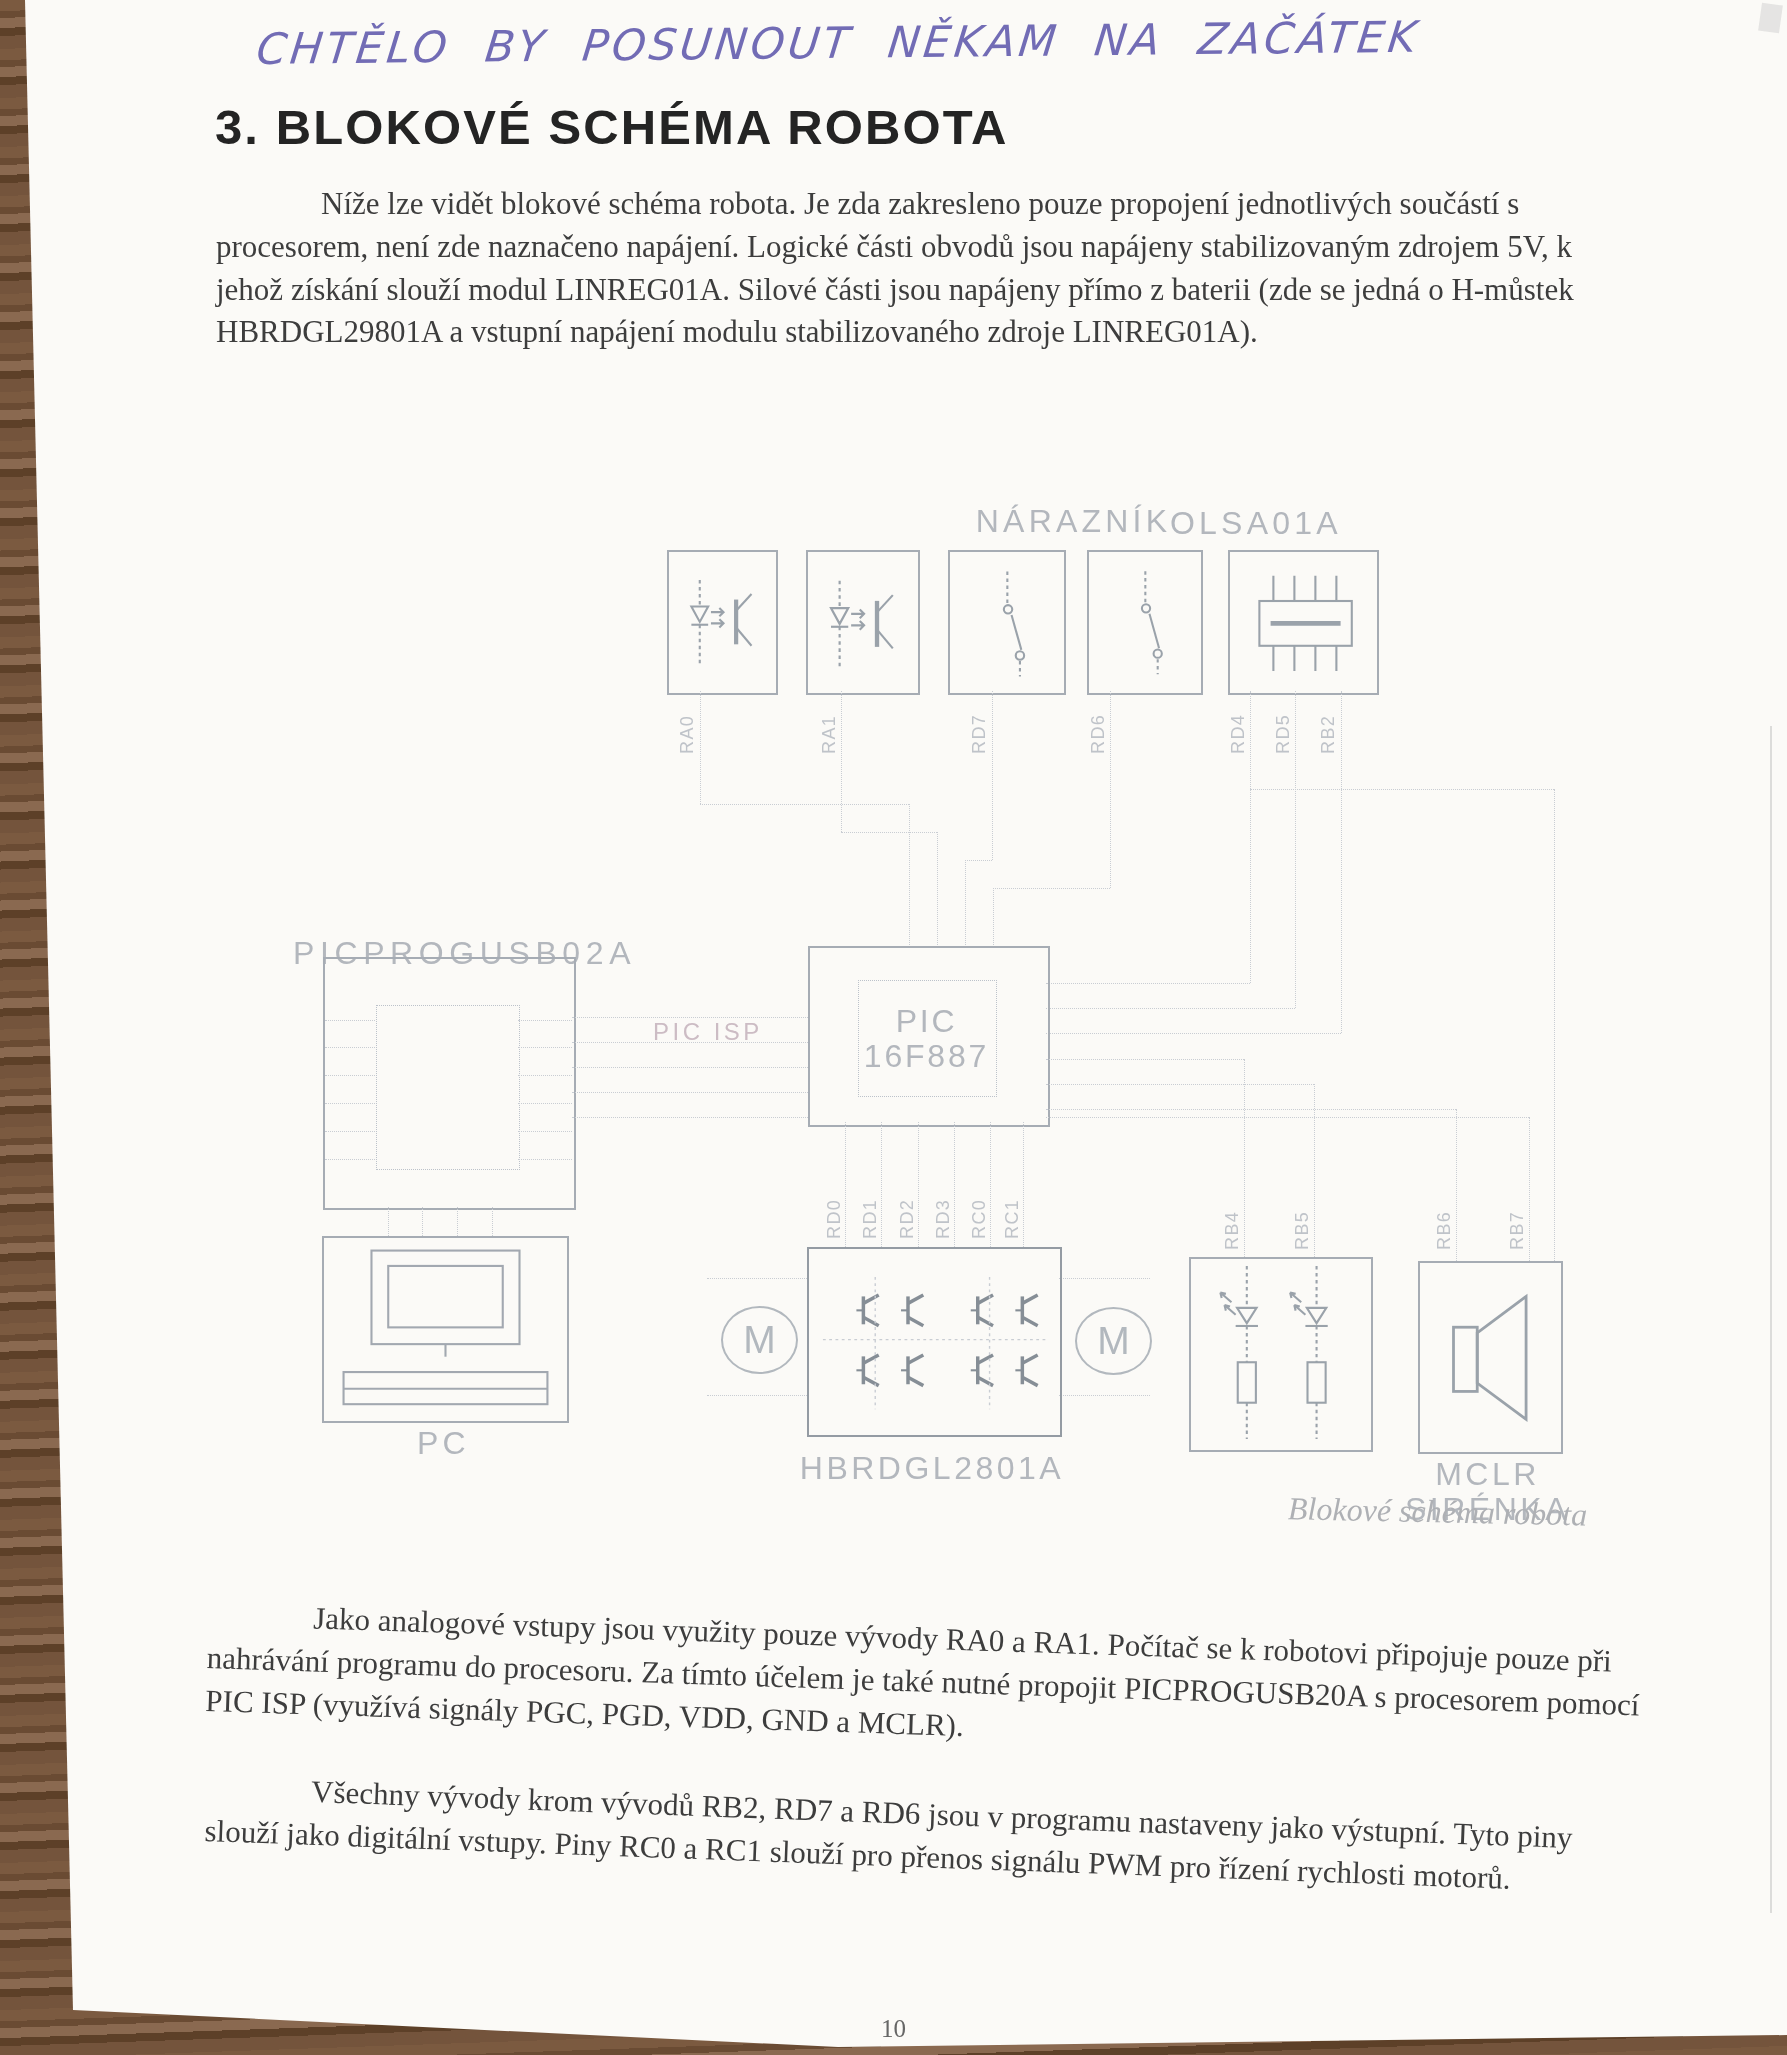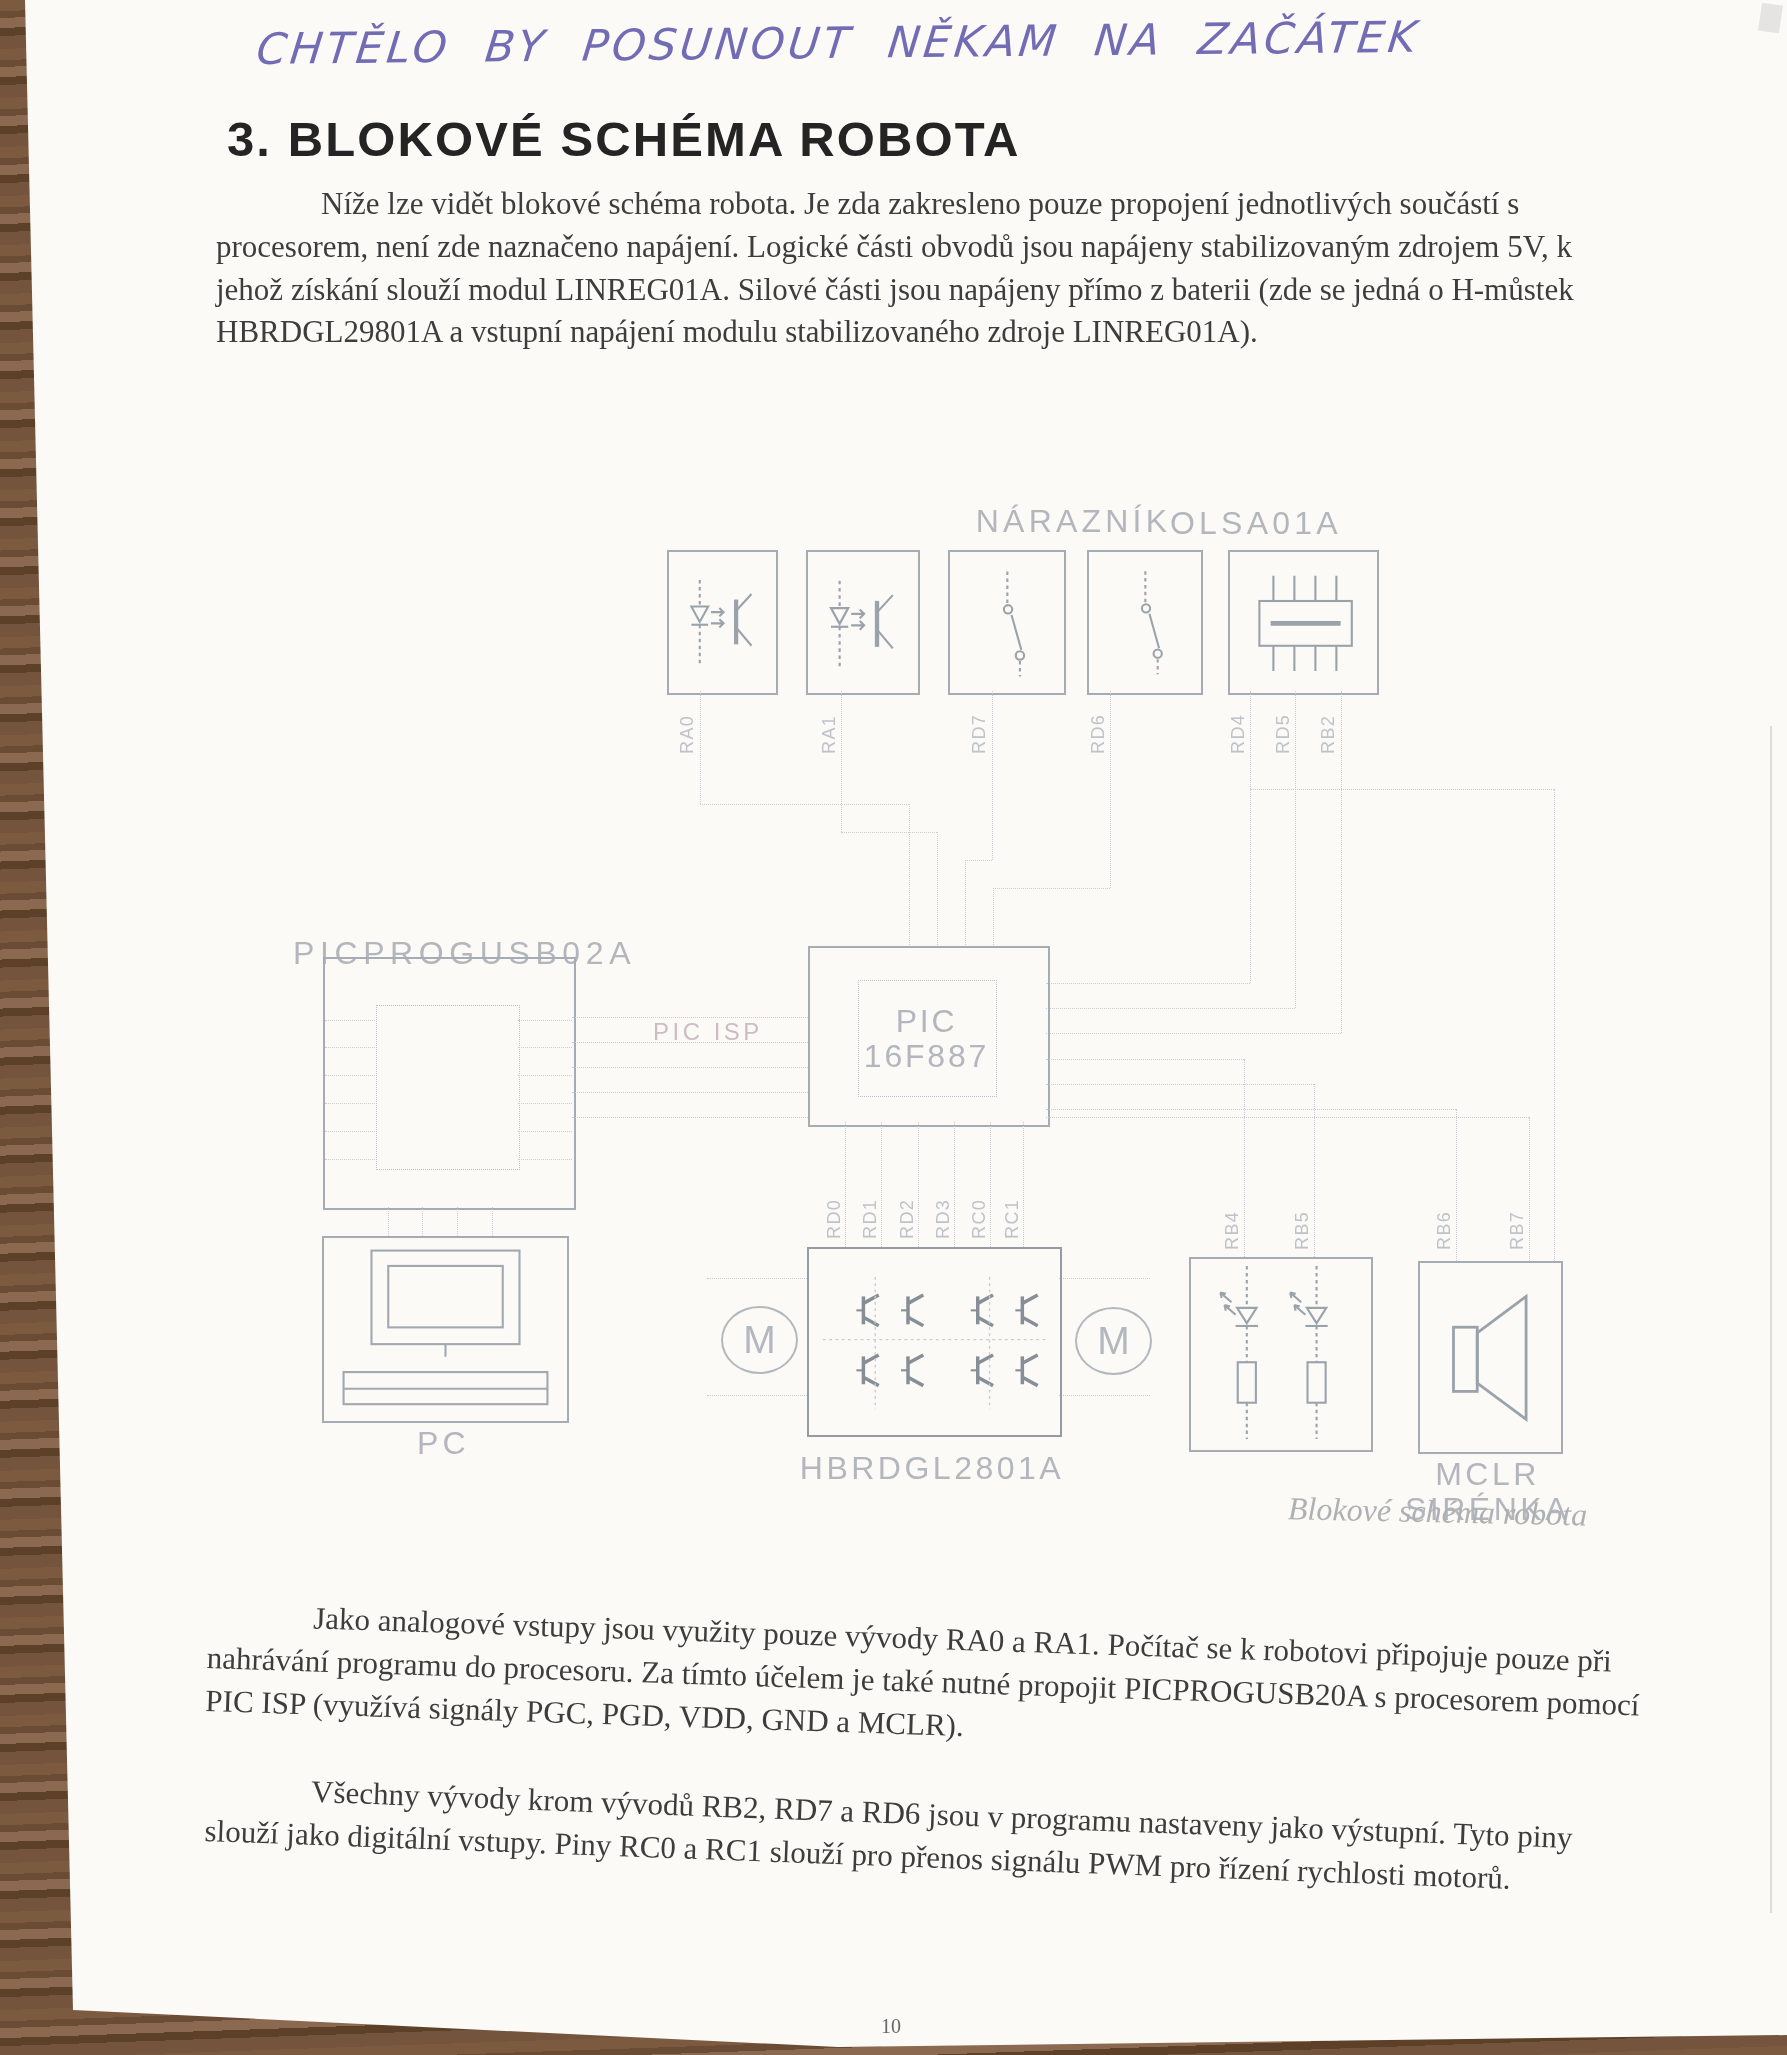--- a/index.html
+++ b/index.html
@@ -6,31 +6,31 @@
   .scene{position:relative;width:1788px;height:2056px;overflow:hidden;
     background:
       repeating-linear-gradient(178deg,#7b5a40 0 11.2px,#6a4b33 11.2px 18px,#8a6950 18px 28px,#5d4028 28px 36px,#74543c 36px 49px);
     font-family:"Liberation Serif", serif;}
   .page{position:absolute;inset:0;background:#fbfaf7;
     clip-path:polygon(25px 0,1788px 0,1788px 2035px,838px 2047px,73px 2010px);}
   .handwriting{position:absolute;left:257px;top:18px;width:1131px;
     font-family:"DejaVu Sans",sans-serif;font-style:italic;font-size:43px;
     color:#5b54aa;letter-spacing:3.5px;word-spacing:18px;white-space:nowrap;
     transform:rotate(-0.6deg) skewX(-7deg);opacity:.85;}
-  .heading{position:absolute;left:215px;top:99px;margin:12px;
+  .heading{position:absolute;left:215px;top:99px;margin:0;
     font-family:"Liberation Sans",sans-serif;font-weight:bold;font-size:49px;
     letter-spacing:2.1px;color:#242424;}
   .para{position:absolute;font-size:31px;line-height:1.38;color:#3d3d3d;
     text-indent:105px;margin:0;}
   .p1{left:216px;top:183px;width:1425px;}
   .p2{left:209px;top:1594px;width:1439px;transform:rotate(1.9deg);transform-origin:0 0;}
   .p3{left:207px;top:1767px;width:1439px;transform:rotate(2.1deg);transform-origin:0 0;}
   .caption{position:absolute;left:1288px;top:1494px;width:363px;
     font-style:italic;font-size:32px;color:#aeb0b4;transform:rotate(1.2deg);}
-  .pagenum{position:absolute;left:881px;top:2015px;font-size:20px;color:#666;}
+  .pagenum{position:absolute;left:881px;top:2015px;font-size:25px;color:#666;}
   
   .box{position:absolute;border:2.1px solid #a6acb4;}
   .box.dark{border-color:#949ba3;}
   .box.inner{border:1.4px dotted #bcc2ca;}
   .dlabel{position:absolute;font-family:"Liberation Sans",sans-serif;
     font-size:32px;line-height:1.1;letter-spacing:4.2px;color:#b3b7bd;text-align:center;}
   .wv{position:absolute;width:0;border-left:1.4px dotted #c9cdd3;}
   .wh{position:absolute;height:0;border-top:1.4px dotted #c9cdd3;}
   .pin{position:absolute;font-family:"Liberation Sans",sans-serif;font-size:18px;
     letter-spacing:1.4px;color:#bfc3c9;white-space:nowrap;

